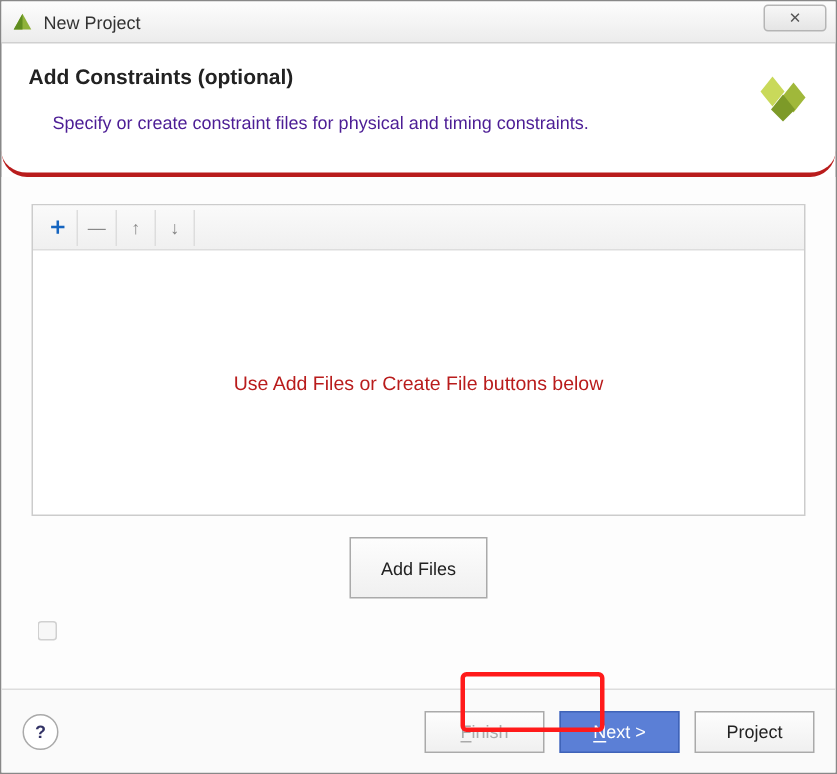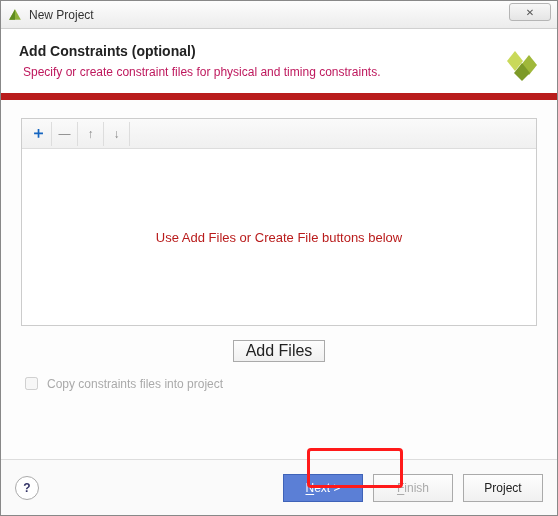--- a/index.html
+++ b/index.html
@@ -41,31 +41,32 @@
     width: 42px; height: 18px;
     border: 1px solid #b5b5b5;
     border-radius: 3px;
     background: linear-gradient(#f7f7f7,#e5e5e5);
     display: flex; align-items: center; justify-content: center;
     font-size: 10px; color: #555;
   }
   .header {
     padding: 14px 18px 10px 18px;
     position: relative;
-    border-bottom: 7px solid #b91c1c;
+    border-bottom: 3px solid #b91c1c;
+    border-radius: 17px;
   }
   .header h1 {
     margin: 0 0 6px 0;
     font-size: 14px;
     font-weight: bold;
     color: #222;
   }
   .header p {
-    margin: 4px;
-    color: #be185d;
+    margin: 16px;
+    color: #4c1d95;
     font-size: 12px;
   }
   .brand-icon {
     position: absolute;
     right: 16px; top: 18px;
     width: 36px; height: 36px;
   }
   .content {
     flex: 1;
     padding: 18px 20px 8px 20px;
@@ -106,24 +107,24 @@
     font-size: 13px;
   }
   .file-buttons {
     display: flex;
     justify-content: center;
     gap: 18px;
     padding: 14px 0 10px 0;
   }
   .std-btn {
     min-width: 92px;
-    height: 22px;
+    height: 41px;
     border: 1px solid #aaa;
     background: linear-gradient(#fdfdfd,#f0f0f0);
-    font-size: 16px;
+    font-size: 12px;
     color: #222;
     cursor: pointer;
     padding: 0 10px;
   }
   .checkbox-row {
     display: flex;
     align-items: center;
     gap: 6px;
     color: #aaa;
     font-size: 12px;
@@ -234,31 +235,30 @@
         <span>Use Add Files or Create File buttons below</span>
       </div>
     </div>
 
     <div class="file-buttons">
       <button class="std-btn">Add Files</button>
     </div>
 
     <label class="checkbox-row">
       <input type="checkbox" disabled="" style="">
-      <span>Copy constraints files into project</span>
     </label>
 
   </div>
 
   <div class="footer">
     <div class="help-btn">
       <span>?</span>
     </div>
     <div class="spacer"></div>
+    <button class="nav-btn disabled"><span></span><span class="underline-hotkey">F</span><span>inish</span></button>
     <button class="nav-btn primary"><span class="underline-hotkey">N</span><span>ext &gt;</span></button>
-    <button class="nav-btn disabled"><span></span><span class="underline-hotkey">F</span><span>inish</span></button>
     <button class="nav-btn">Project</button>
   </div>
 
   <div class="highlight-ring" style="left:307px; top:448px; width:96px; height:40px;"></div>
 
 
 </div>
 
 </body></html>

